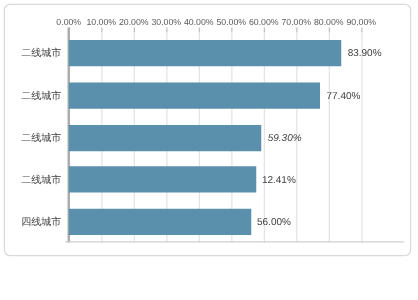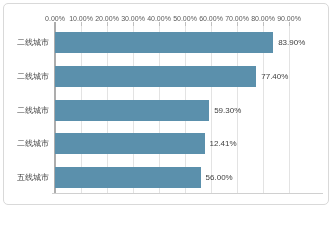--- a/index.html
+++ b/index.html
@@ -150,21 +150,21 @@
       <div class="x-tick-label" style="left: 185px;">70.00%</div>
       <div class="x-tick-label" style="left: 211px;">80.00%</div>
       <div class="x-tick-label" style="left: 237px;">90.00%</div>
     </div>
 
   <div id="y-axis-labels">
       <div class="y-category-label" style="top: 6.3px; color: rgb(64, 64, 64);">二线城市</div>
       <div class="y-category-label" style="top: 39.9px; color: rgb(64, 64, 64);">二线城市</div>
       <div class="y-category-label" style="top: 73.5px; color: rgb(64, 64, 64);">二线城市</div>
       <div class="y-category-label" style="top: 107.1px; color: rgb(64, 64, 64);">二线城市</div>
-      <div class="y-category-label" style="top: 140.7px; color: rgb(64, 64, 64);">五线城市</div>
+      <div class="y-category-label" style="top: 140.7px; color: rgb(64, 64, 64);">四线城市</div>
     </div>
 
   <div id="plot-area">
     <div id="gridlines">
         <div class="tick-mark" style="left: 3px;"></div>
         <div class="gridline" style="left: 29px;"></div>
         <div class="tick-mark" style="left: 29px;"></div>
         <div class="gridline" style="left: 55px;"></div>
         <div class="tick-mark" style="left: 55px;"></div>
         <div class="gridline" style="left: 81px;"></div>
@@ -186,21 +186,21 @@
     <div id="category-axis-line"></div>
     <div id="bars">
         <div class="bar-row" style="top: 6.3px;">
           <div class="bar" style="width: 218.14px; background: rgb(91, 144, 172);"></div>
           <div class="bar-value" style="left: 218.14px; color: rgb(64, 64, 64); text-align: right;">83.90%</div>
         </div>
         <div class="bar-row" style="top: 39.9px;">
           <div class="bar" style="width: 201.24px; background: rgb(91, 144, 172);"></div>
           <div class="bar-value" style="left: 201.24px; color: rgb(64, 64, 64);">77.40%</div>
         </div>
-        <div class="bar-row" style="top: 73.5px;">
+        <div class="bar-row" style="top: 73.5px; font-style: italic;">
           <div class="bar" style="width: 154.18px; background: rgb(91, 144, 172);"></div>
           <div class="bar-value" style="left: 154.18px; color: rgb(64, 64, 64);">59.30%</div>
         </div>
         <div class="bar-row" style="top: 107.1px;">
           <div class="bar" style="width: 149.5px; background: rgb(91, 144, 172);"></div>
           <div class="bar-value" style="left: 149.5px; color: rgb(64, 64, 64);">12.41%</div>
         </div>
         <div class="bar-row" style="top: 140.7px;">
           <div class="bar" style="width: 145.6px; background: rgb(91, 144, 172);"></div>
           <div class="bar-value" style="left: 145.6px; color: rgb(64, 64, 64);">56.00%</div>

